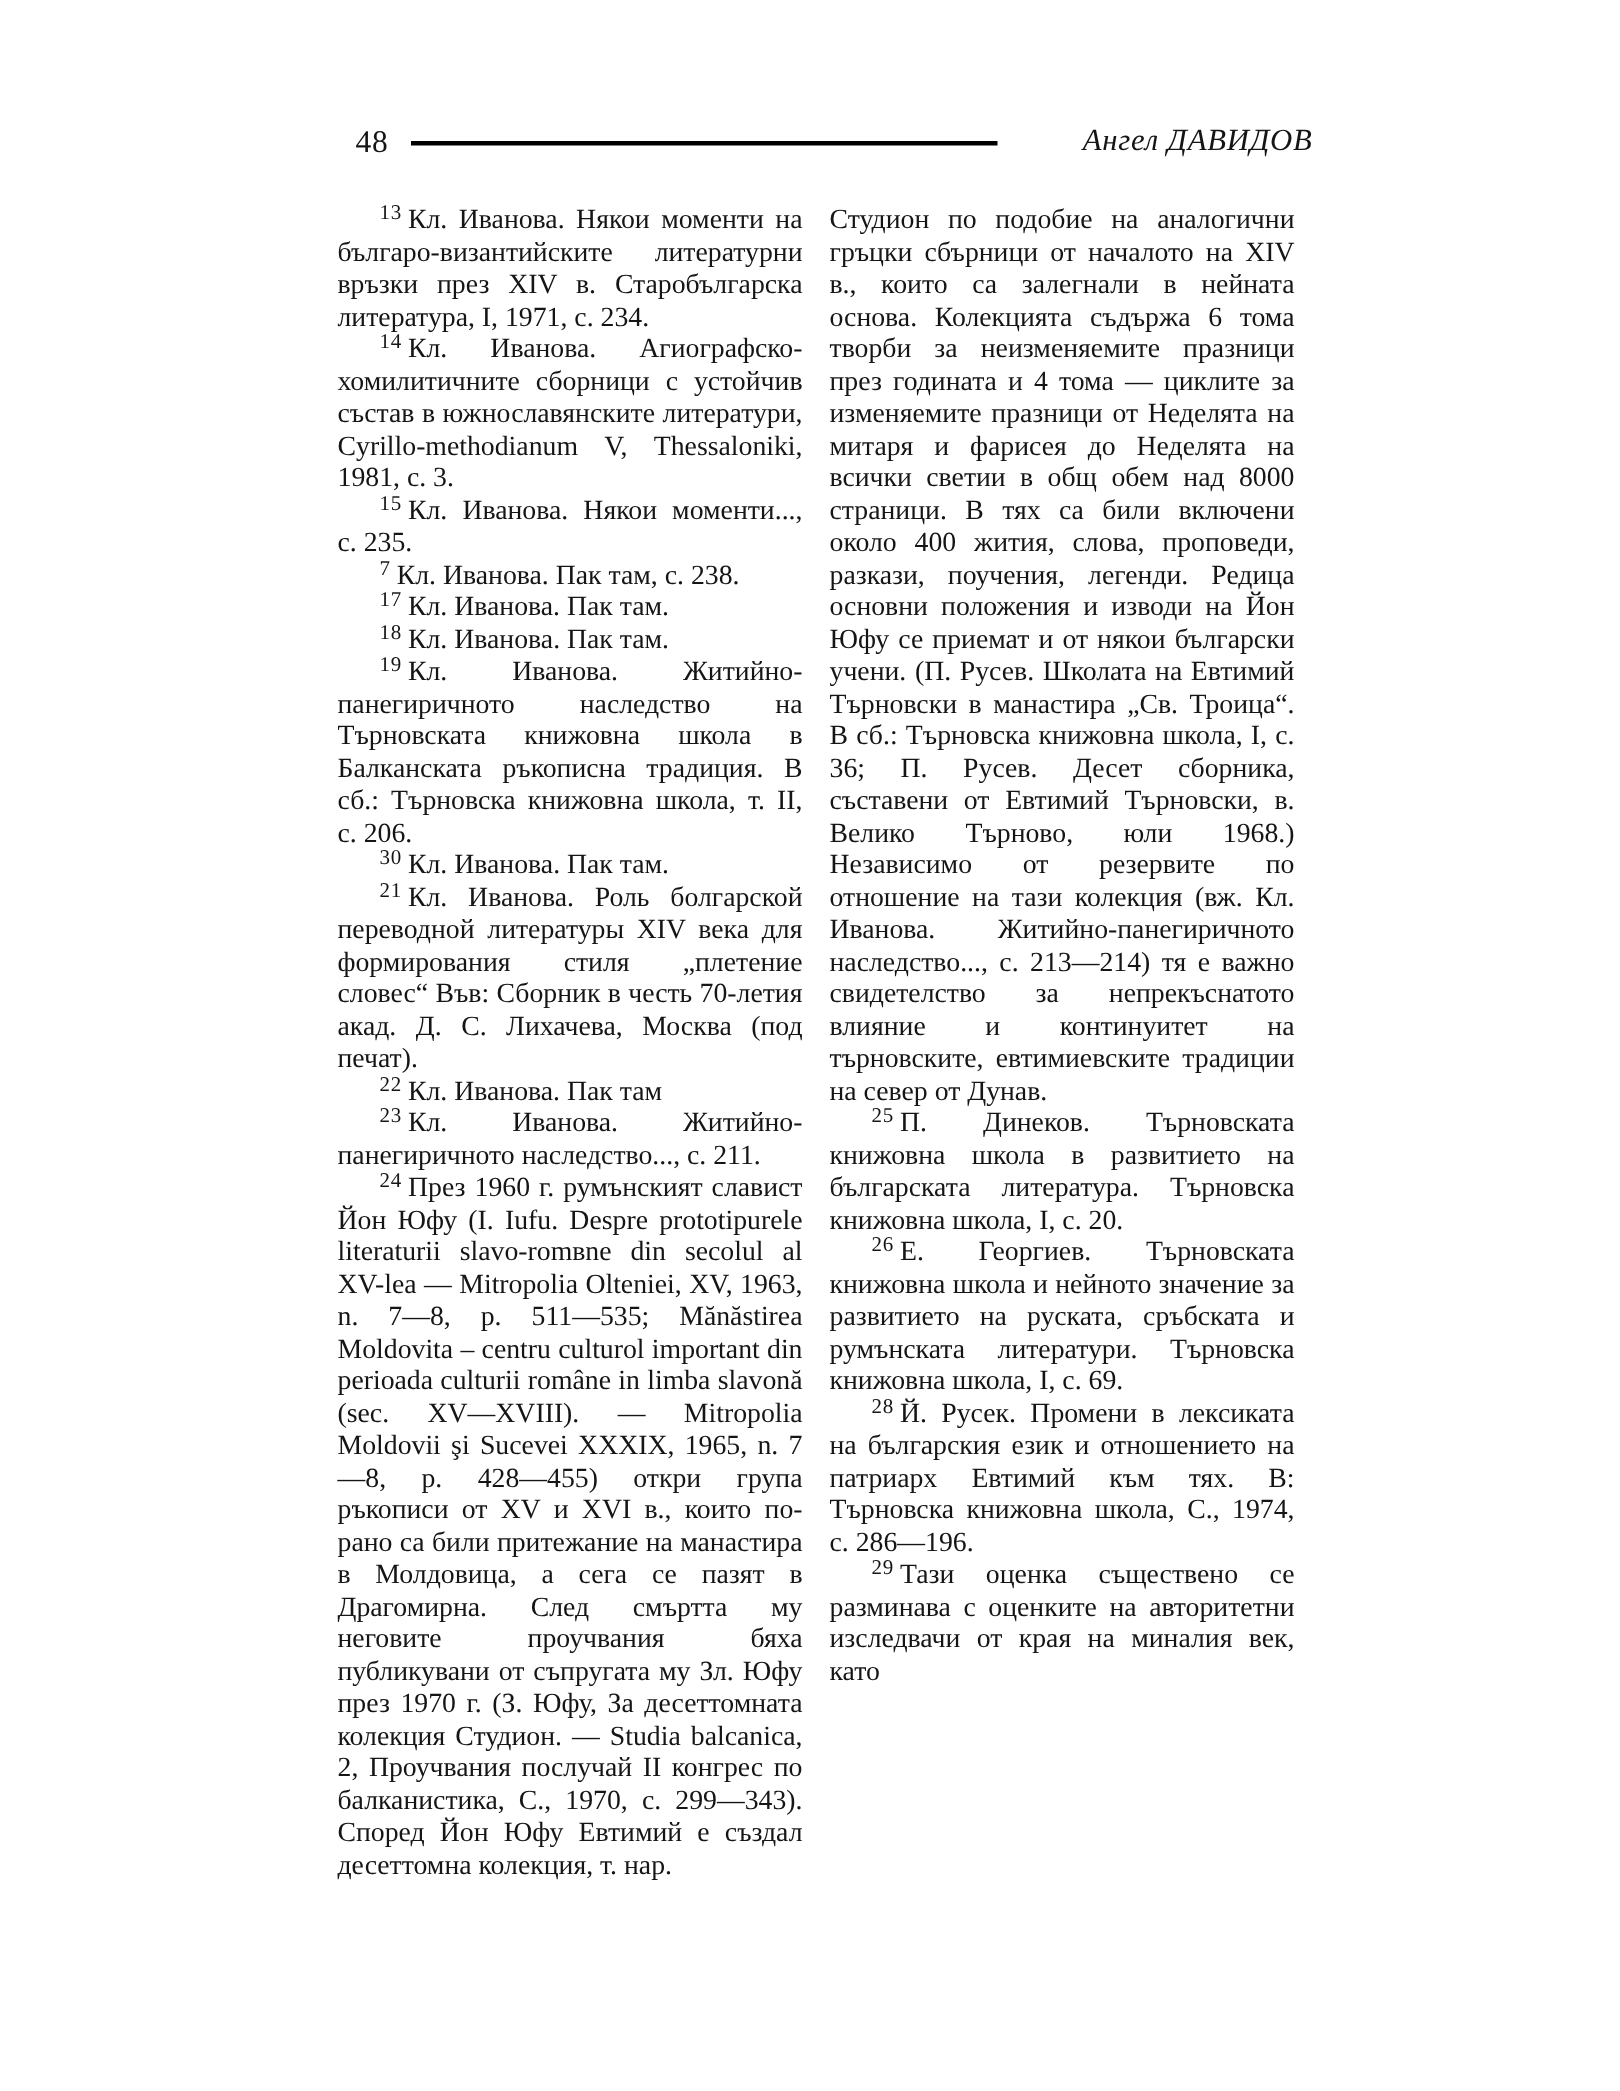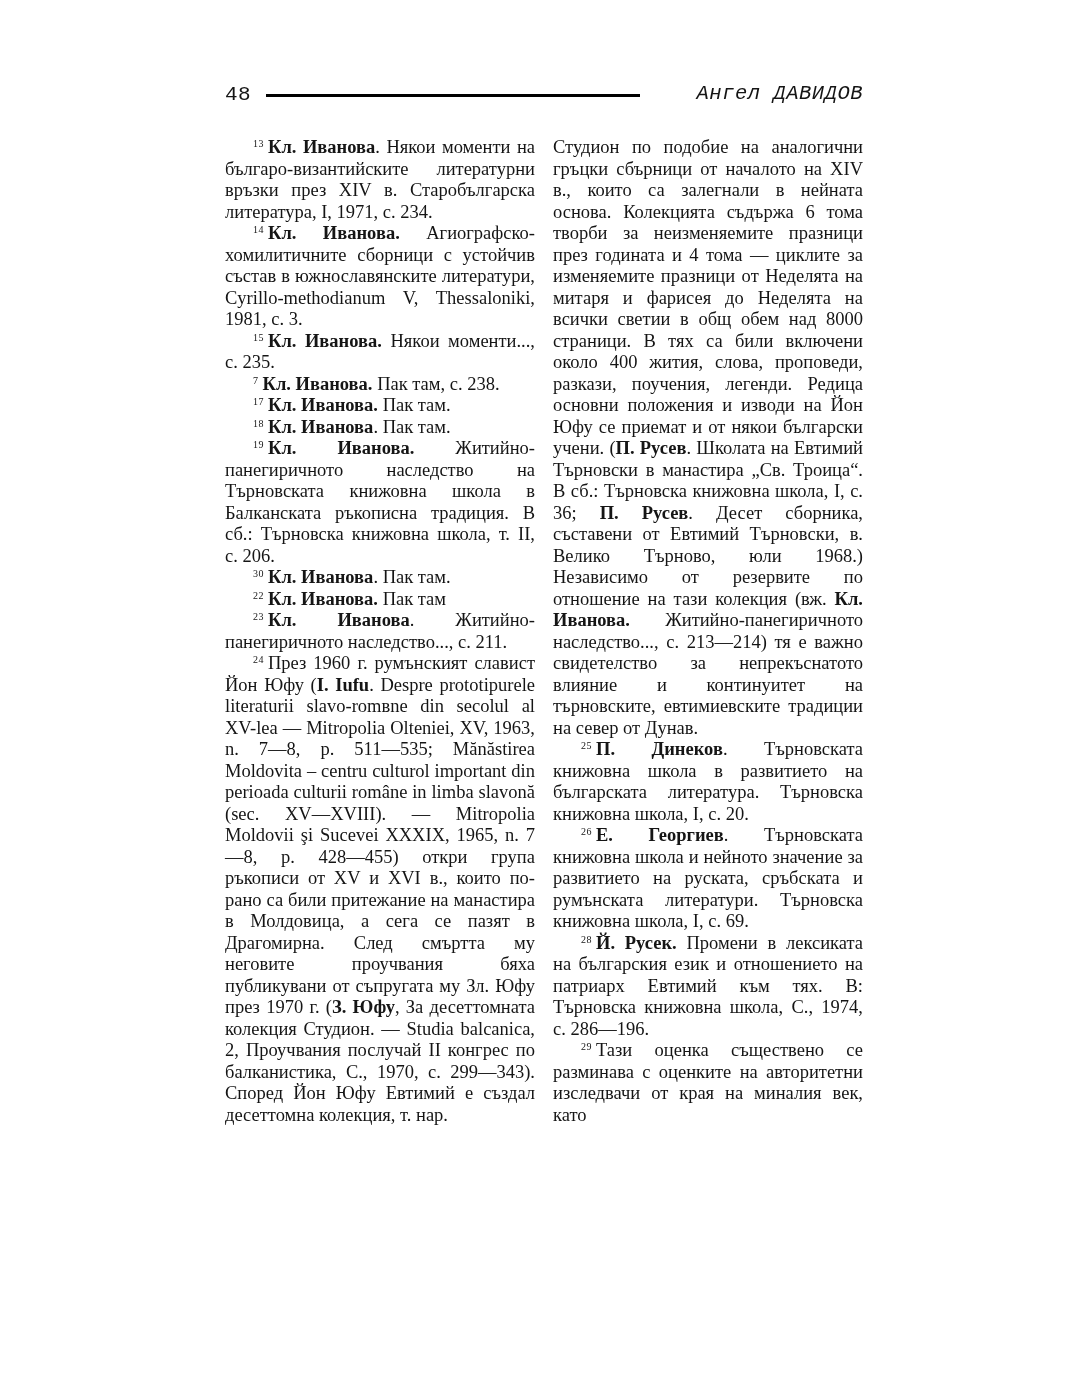--- a/index.html
+++ b/index.html
@@ -11,27 +11,26 @@
     position: relative;
     width: 1080px;
     height: 1394px;
     background: #ffffff;
     color: #151515;
     font-family: "Liberation Serif", "DejaVu Serif", serif;
     overflow: hidden;
   }
   .running-head {
     position: absolute;
-    left: 225px;
+    left: 237px;
     top: 84px;
     width: 638px;
     display: flex;
     align-items: center;
     gap: 15px;
-    font-family: Liberation Mono, monospace;
   }
   .page-num {
     font-size: 21px;
     line-height: 1;
     letter-spacing: 0.5px;
   }
   .rule {
     flex: 1;
     height: 3px;
     background: #000000;
@@ -61,28 +60,28 @@
   }
   .fn {
     margin: 0;
     padding: 0;
     text-indent: 28px;
   }
   .fn.noindent {
     text-indent: 0;
   }
   .fn sup {
-    font-size: 10px;
+    font-size: 14px;
     line-height: 0;
     vertical-align: 6px;
     margin-right: 4px;
     letter-spacing: 0.5px;
   }
   .fn b {
-    font-weight: bold;
+    font-weight: normal;
   }
 </style>
 </head>
 <body>
 
 <div class="page">
 
   <header class="running-head">
     <span class="page-num">48</span>
     <span class="rule"></span>
@@ -92,20 +91,21 @@
   <main class="columns">
     <div class="col">
         <p class="fn"><sup>13</sup><b>Кл. Иванова</b><span>. Някои моменти на българо-византийските литературни връзки през XIV в. Старобългарска литература, I, 1971, с. 234.</span></p>
         <p class="fn"><sup>14</sup><b>Кл. Иванова.</b><span> Агиографско-хомилитичните сборници с устойчив състав в южнославянските литератури, Cyrillo-methodianum V, Thessaloniki, 1981, с. 3.</span></p>
         <p class="fn"><sup>15</sup><b>Кл. Иванова.</b><span> Някои моменти..., с. 235.</span></p>
         <p class="fn"><sup>7</sup><b>Кл. Иванова.</b><span> Пак там, с. 238.</span></p>
         <p class="fn"><sup>17</sup><b>Кл. Иванова.</b><span> Пак там.</span></p>
         <p class="fn"><sup>18</sup><b>Кл. Иванова</b><span>. Пак там.</span></p>
         <p class="fn"><sup>19</sup><b>Кл. Иванова.</b><span> Житийно-панегиричното наследство на Търновската книжовна школа в Балканската ръкописна традиция. В сб.: Търновска книжовна школа, т. II, с. 206.</span></p>
         <p class="fn"><sup>30</sup><b>Кл. Иванова</b><span>. Пак там.</span></p>
+        <p class="fn"><sup>21</sup><b>Кл. Иванова</b><span>. Роль болгарской переводной литературы XIV века для формирования стиля „плетение словес“ Във: Сборник в честь 70-летия акад. Д. С. Лихачева, Москва (под печат).</span></p>
         <p class="fn"><sup>22</sup><b>Кл. Иванова.</b><span> Пак там</span></p>
         <p class="fn"><sup>23</sup><b>Кл. Иванова</b><span>. Житийно-панегиричното наследство..., с. 211.</span></p>
         <p class="fn"><sup>24</sup><span>През 1960 г. румънският славист Йон Юфу (</span><b>I. Iufu</b><span>. Despre prototipurele literaturii slavo-romвne din secolul al XV-lea — Mitropolia Olteniei, XV, 1963, n. 7—8, p. 511—535; Mănăstirea Moldovita – centru culturol important din perioada culturii române in limba slavonă (sec. XV—XVIII). — Mitropolia Moldovii şi Sucevei XXXIX, 1965, n. 7—8, p. 428—455) откри група ръкописи от XV и XVI в., които по-рано са били притежание на манастира в Молдовица, а сега се пазят в Драгомирна. След смъртта му неговите проучвания бяха публикувани от съпругата му Зл. Юфу през 1970 г. (</span><b>З. Юфу</b><span>, За десеттомната колекция Студион. — Studia balcanica, 2, Проучвания послучай II конгрес по балканистика, С., 1970, с. 299—343). Според Йон Юфу Евтимий е създал десеттомна колекция, т. нар.</span></p>
       </div>
     <div class="col">
         <p class="fn noindent"><span>Студион по подобие на аналогични гръцки сбърници от началото на XIV в., които са залегнали в нейната основа. Колекцията съдържа 6 тома творби за неизменяемите празници през годината и 4 тома — циклите за изменяемите празници от Неделята на митаря и фарисея до Неделята на всички светии в общ обем над 8000 страници. В тях са били включени около 400 жития, слова, проповеди, разкази, поучения, легенди. Редица основни положения и изводи на Йон Юфу се приемат и от някои български учени. (</span><b>П. Русев</b><span>. Школата на Евтимий Търновски в манастира „Св. Троица“. В сб.: Търновска книжовна школа, I, с. 36; </span><b>П. Русев</b><span>. Десет сборника, съставени от Евтимий Търновски, в. Велико Търново, юли 1968.) Независимо от резервите по отношение на тази колекция (вж. </span><b>Кл. Иванова.</b><span> Житийно-панегиричното наследство..., с. 213—214) тя е важно свидетелство за непрекъснатото влияние и континуитет на търновските, евтимиевските традиции на север от Дунав.</span></p>
         <p class="fn"><sup>25</sup><b>П. Динеков</b><span>. Търновската книжовна школа в развитието на българската литература. Търновска книжовна школа, I, с. 20.</span></p>
         <p class="fn"><sup>26</sup><b>Е. Георгиев</b><span>. Търновската книжовна школа и нейното значение за развитието на руската, сръбската и румънската литератури. Търновска книжовна школа, I, с. 69.</span></p>
         <p class="fn"><sup>28</sup><b>Й. Русек.</b><span> Промени в лексиката на българския език и отношението на патриарх Евтимий към тях. В: Търновска книжовна школа, С., 1974, с. 286—196.</span></p>
         <p class="fn"><sup>29</sup><span>Тази оценка съществено се разминава с оценките на авторитетни изследвачи от края на миналия век, като</span></p>

